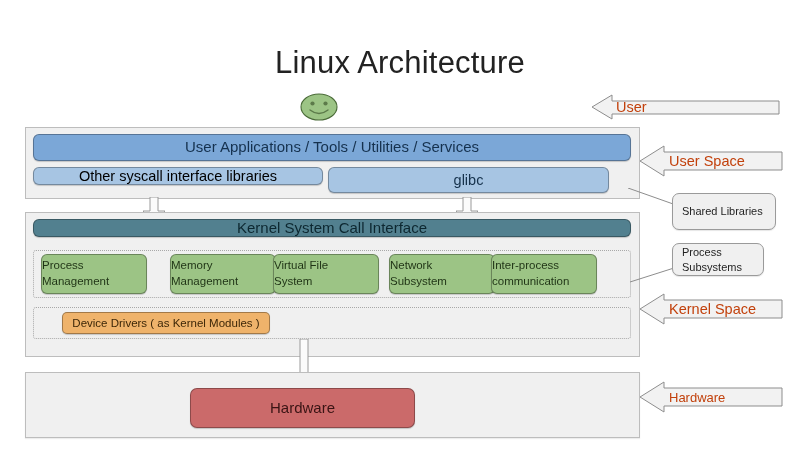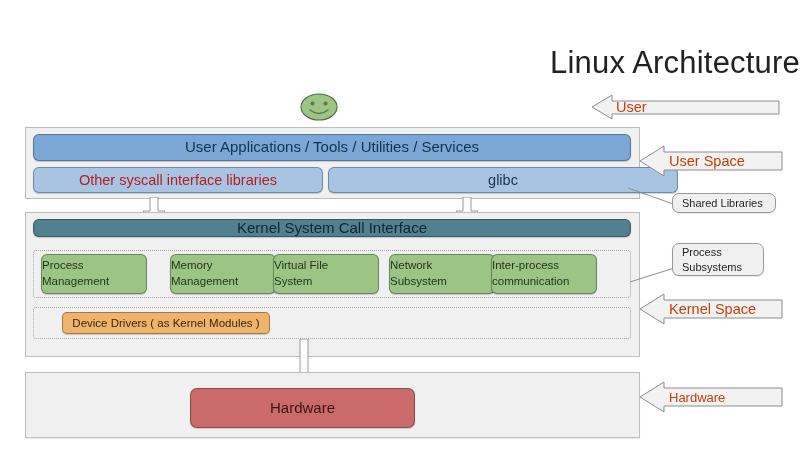--- a/index.html
+++ b/index.html
@@ -9,21 +9,21 @@
     font-family:"Liberation Sans", sans-serif;
     color:#1a1a1a;
     overflow:hidden;
     position:relative;
   }
   .stage{position:relative;width:800px;height:452px;}
 
   
   .title{
     position:absolute;left:0;top:45px;width:800px;
-    text-align:right;
+    text-align:center;
     font-size:31px;font-weight:400;color:#222;
     letter-spacing:.2px;
   }
 
   
   .smiley{
     position:absolute;left:299px;top:92px;width:40px;height:30px;
   }
 
   
@@ -46,25 +46,25 @@
     border:1px solid rgba(0,0,0,.30);
     box-shadow:0 1px 1px rgba(0,0,0,.18);
     text-align:center;
     line-height:1.25;
   }
   .box-apps{
     left:33px;top:134px;width:598px;height:27px;
     background:#7ba7d7;color:#15314e;font-size:15px;
   }
   .box-othersys{
-    left:33px;top:167px;width:290px;height:26px;
-    background:#a7c5e3;color:#b91c1c;
+    left:33px;top:167px;width:290px;height:18px;
+    background:#a7c5e3;color:#000000;
   }
   .box-glibc{
-    left:328px;top:167px;width:350px;height:26px;
+    left:328px;top:167px;width:281px;height:26px;
     background:#a7c5e3;color:#16324c;
   }
   .box-ksci{
     left:33px;top:219px;width:598px;height:18px;
     background:#52808f;color:#0d2730;font-size:15px;
   }
   .box-hardware{
     left:190px;top:388px;width:225px;height:40px;
     background:#cb6a6a;color:#3a1414;font-size:15px;
     border-radius:7px;
@@ -124,21 +124,21 @@
     position:absolute;box-sizing:border-box;
     background:#f0f0f0;
     border:1px solid #9a9a9a;
     border-radius:7px;
     font-size:11px;color:#1f1f1f;
     display:flex;align-items:center;
     padding-left:9px;
     line-height:1.35;
     box-shadow:0 1px 1px rgba(0,0,0,.10);
   }
-  .note-shared{left:672px;top:193px;width:104px;height:20px;}
+  .note-shared{left:672px;top:193px;width:104px;height:37px;}
   .note-ksub{left:672px;top:243px;width:92px;height:33px;}
 
   .leader{position:absolute;}
 </style>
 </head>
 <body>
 
 <div class="stage">
 
   <div class="title">Linux Architecture</div>

